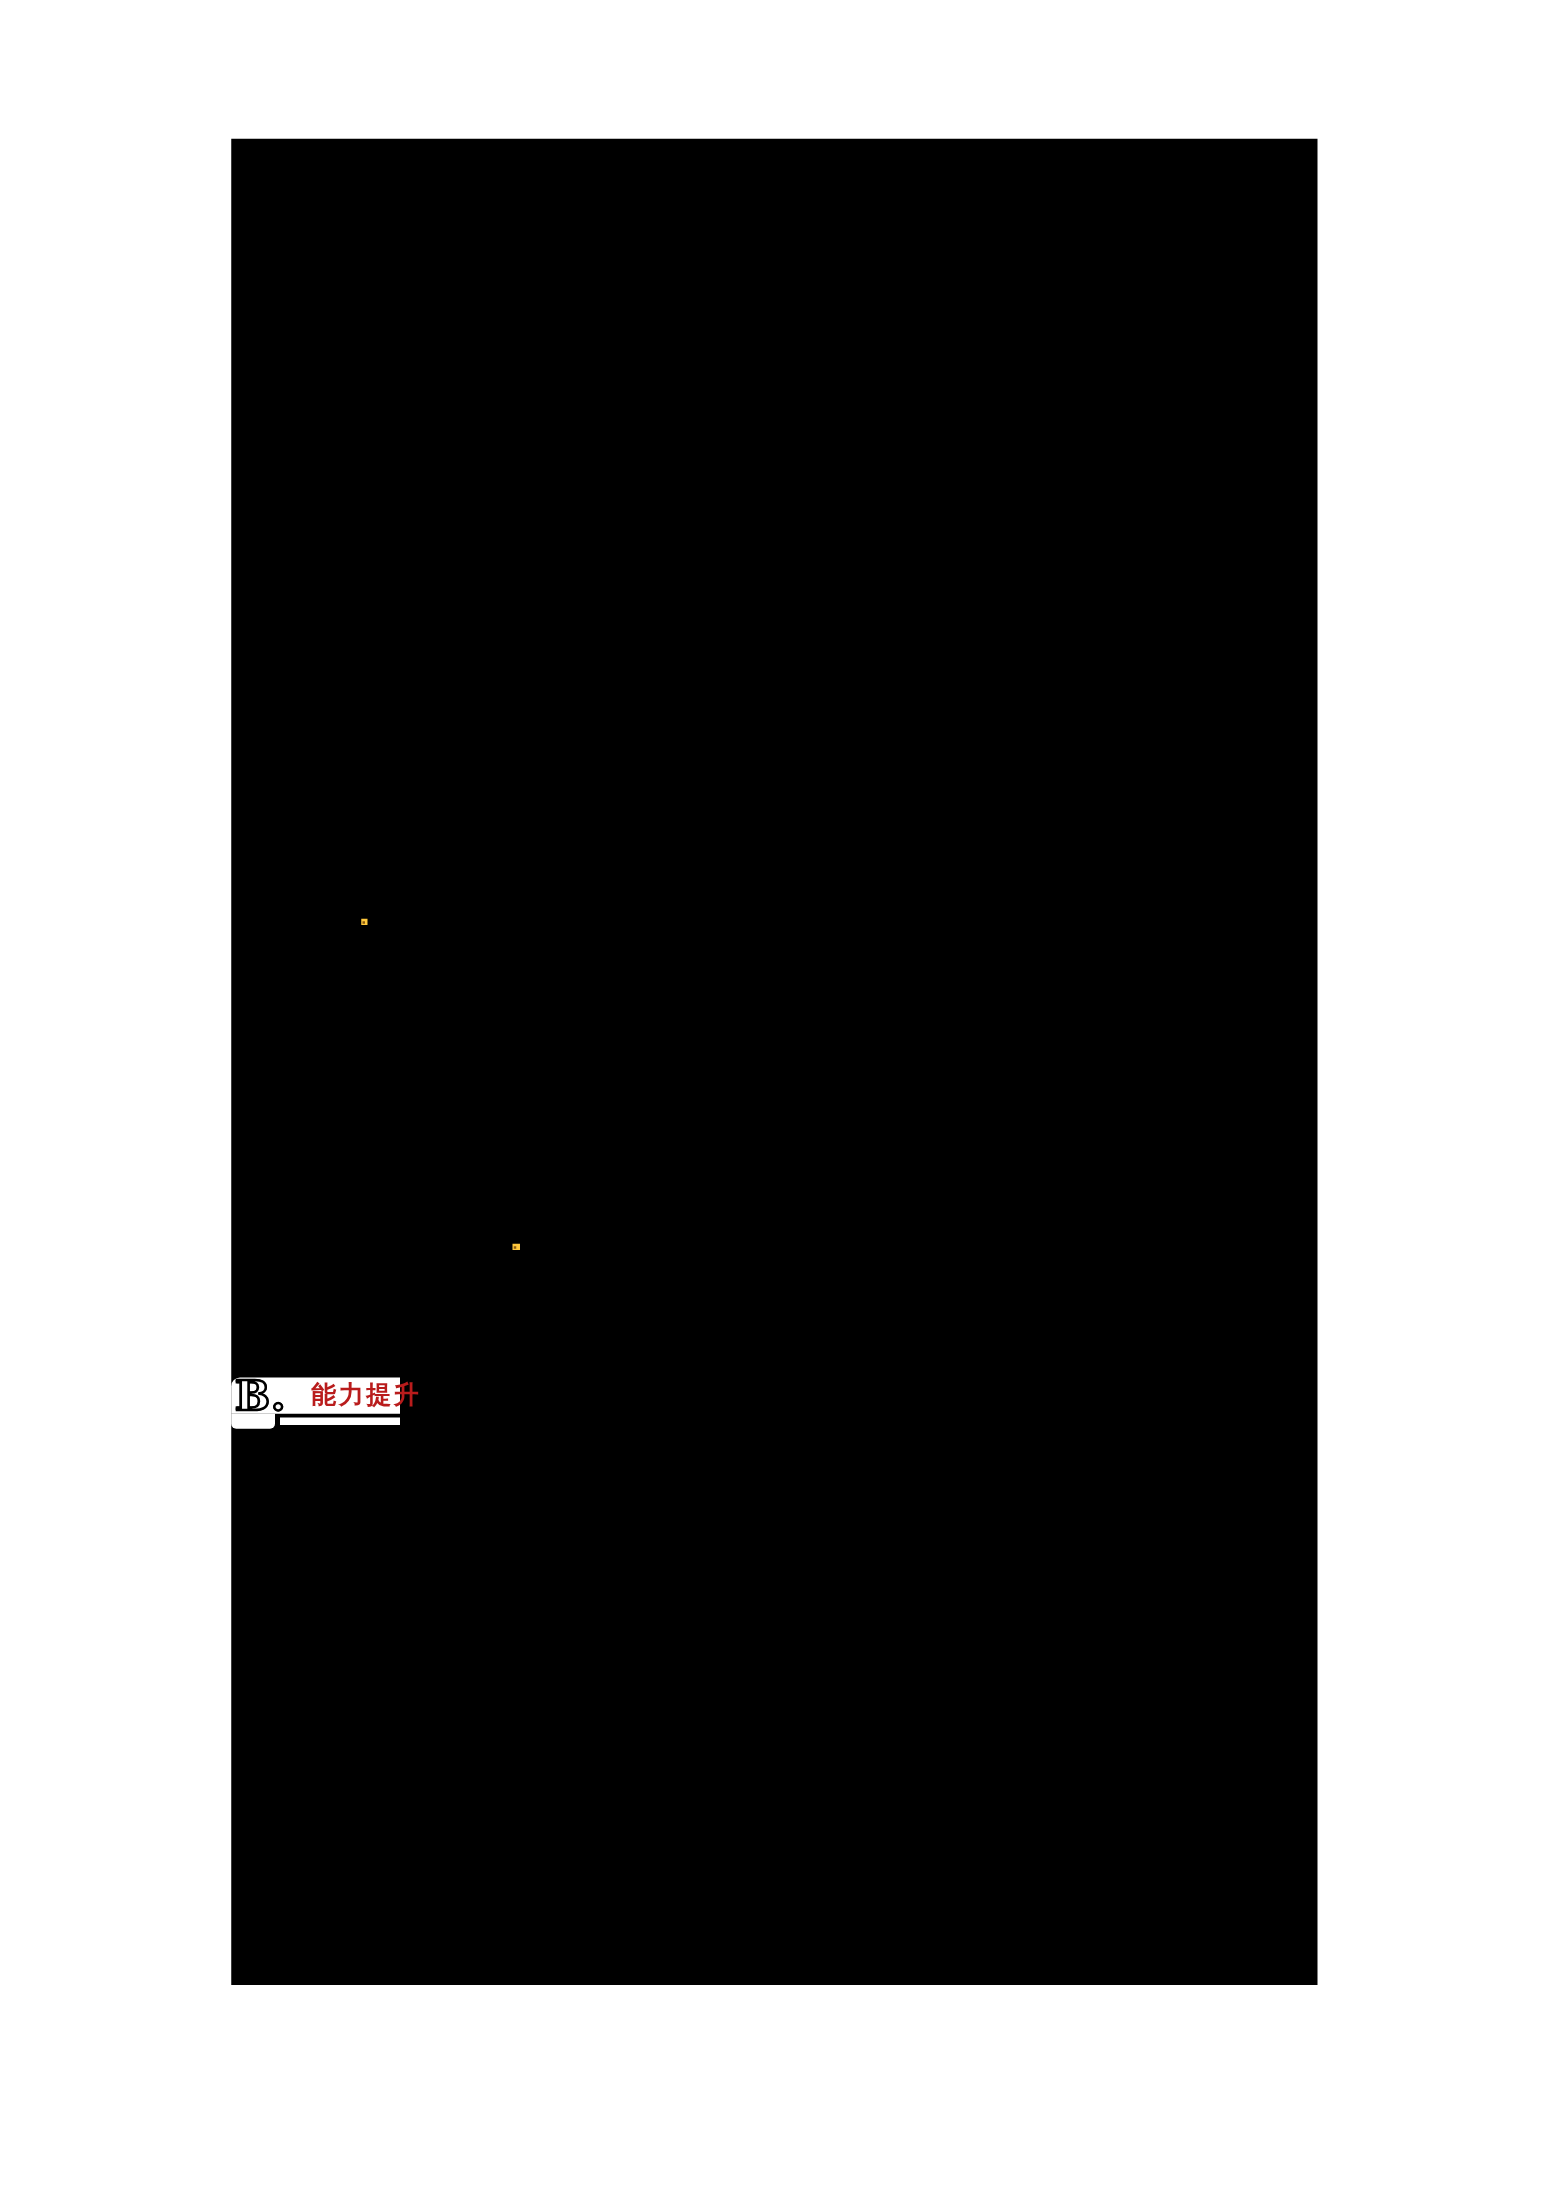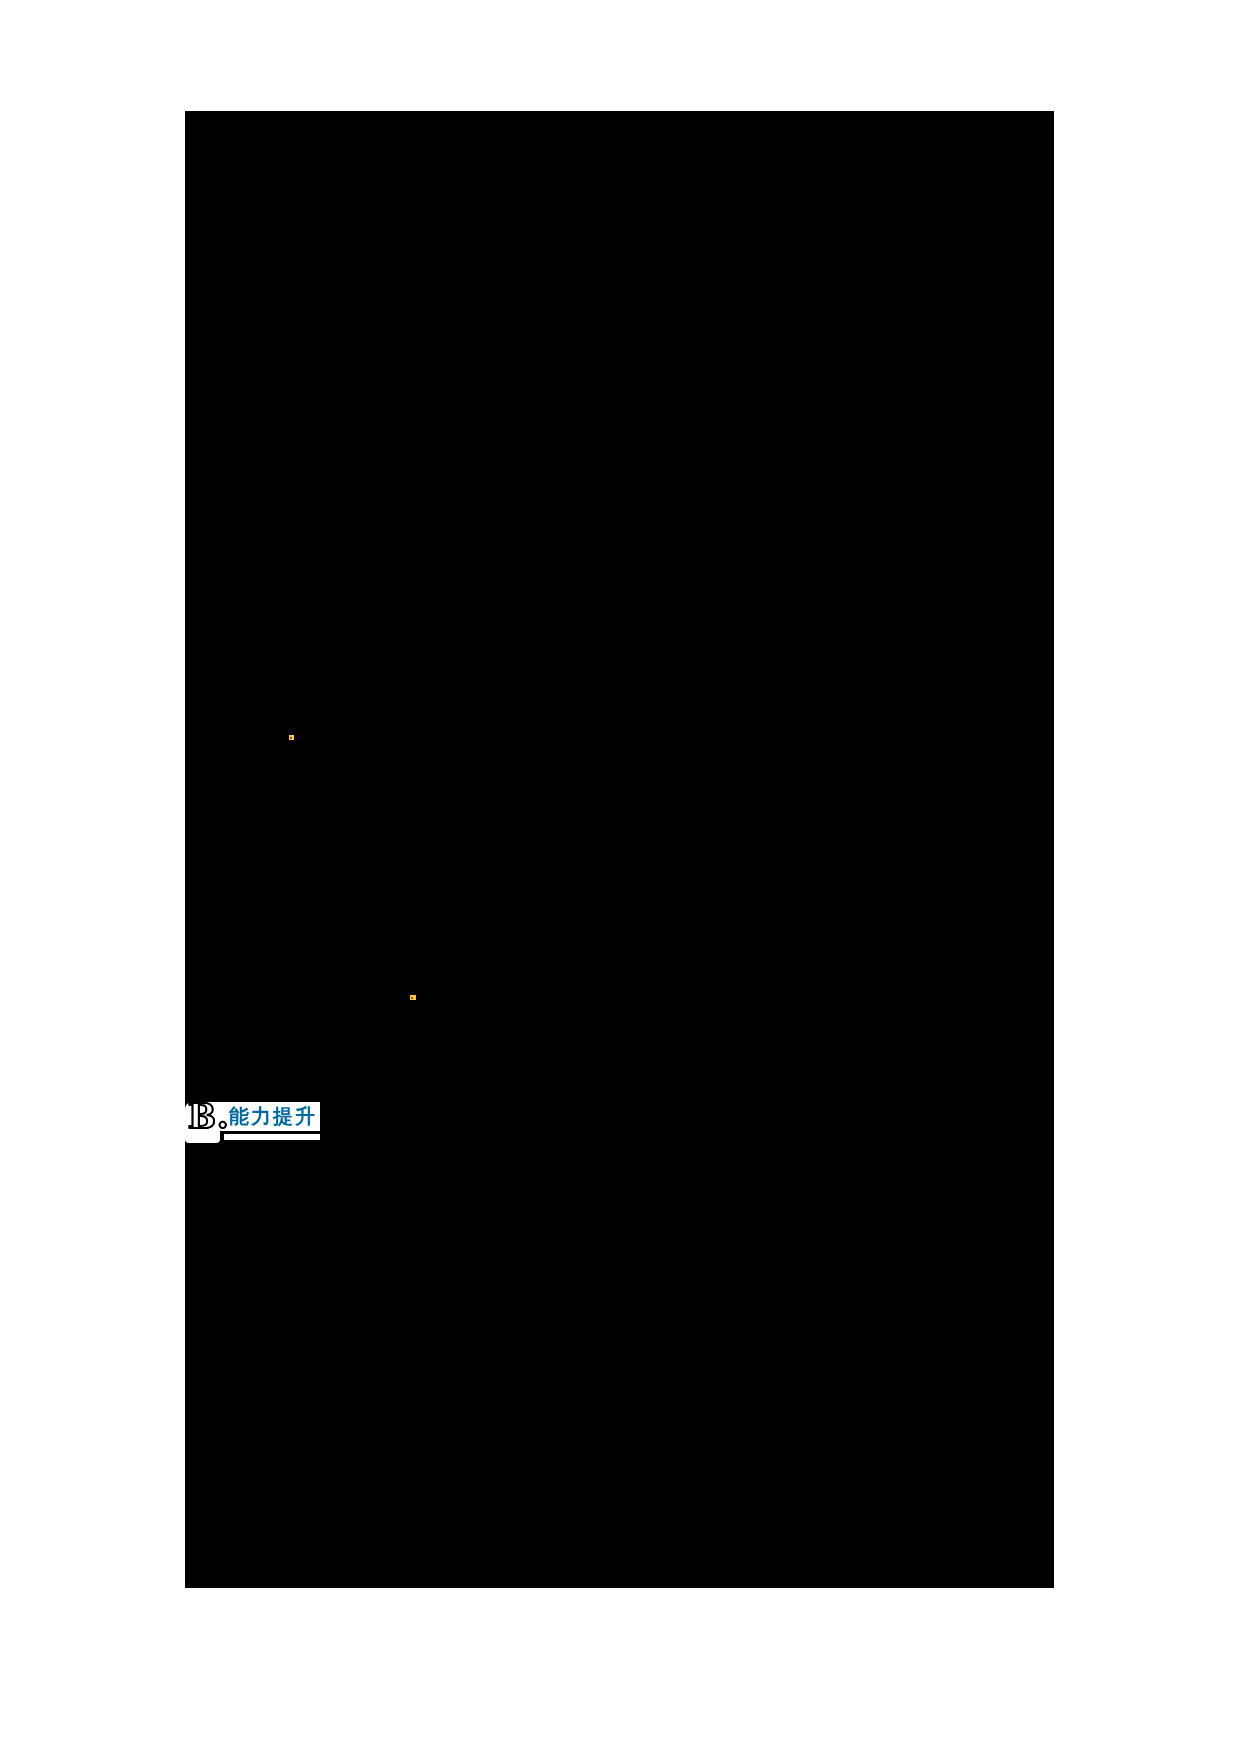--- a/index.html
+++ b/index.html
@@ -98,21 +98,21 @@
     background: #8a5a10;
   }
 </style>
 </head>
 <body>
 
 <div class="page" style="background: rgb(255, 255, 255);">
   <div class="content-block" style="background: rgb(0, 0, 0);">
     <div class="banner" style="background: rgb(255, 255, 255);">
       <span class="b-glyph" style="color: rgb(255, 255, 255);">B.</span>
-      <span class="banner-label" style="color: #0369a1;">能力提升</span>
+      <span class="banner-label" style="color: #b91c1c; margin-left: 20px;">能力提升</span>
     </div>
     <div class="banner-foot" style="background: rgb(255, 255, 255);"></div>
     <div class="banner-strip" style="background: rgb(255, 255, 255);"></div>
     <div id="markers">
         <div class="dot" style="left: 104px; top: 624px; width: 5px; height: 5px; background: rgb(255, 200, 61);">
           <div class="core" style="background: rgb(138, 90, 16);"></div>
         </div>
         <div class="dot" style="left: 225px; top: 884px; width: 6px; height: 5px; background: rgb(255, 200, 61);">
           <div class="core" style="background: rgb(138, 90, 16);"></div>
         </div>

